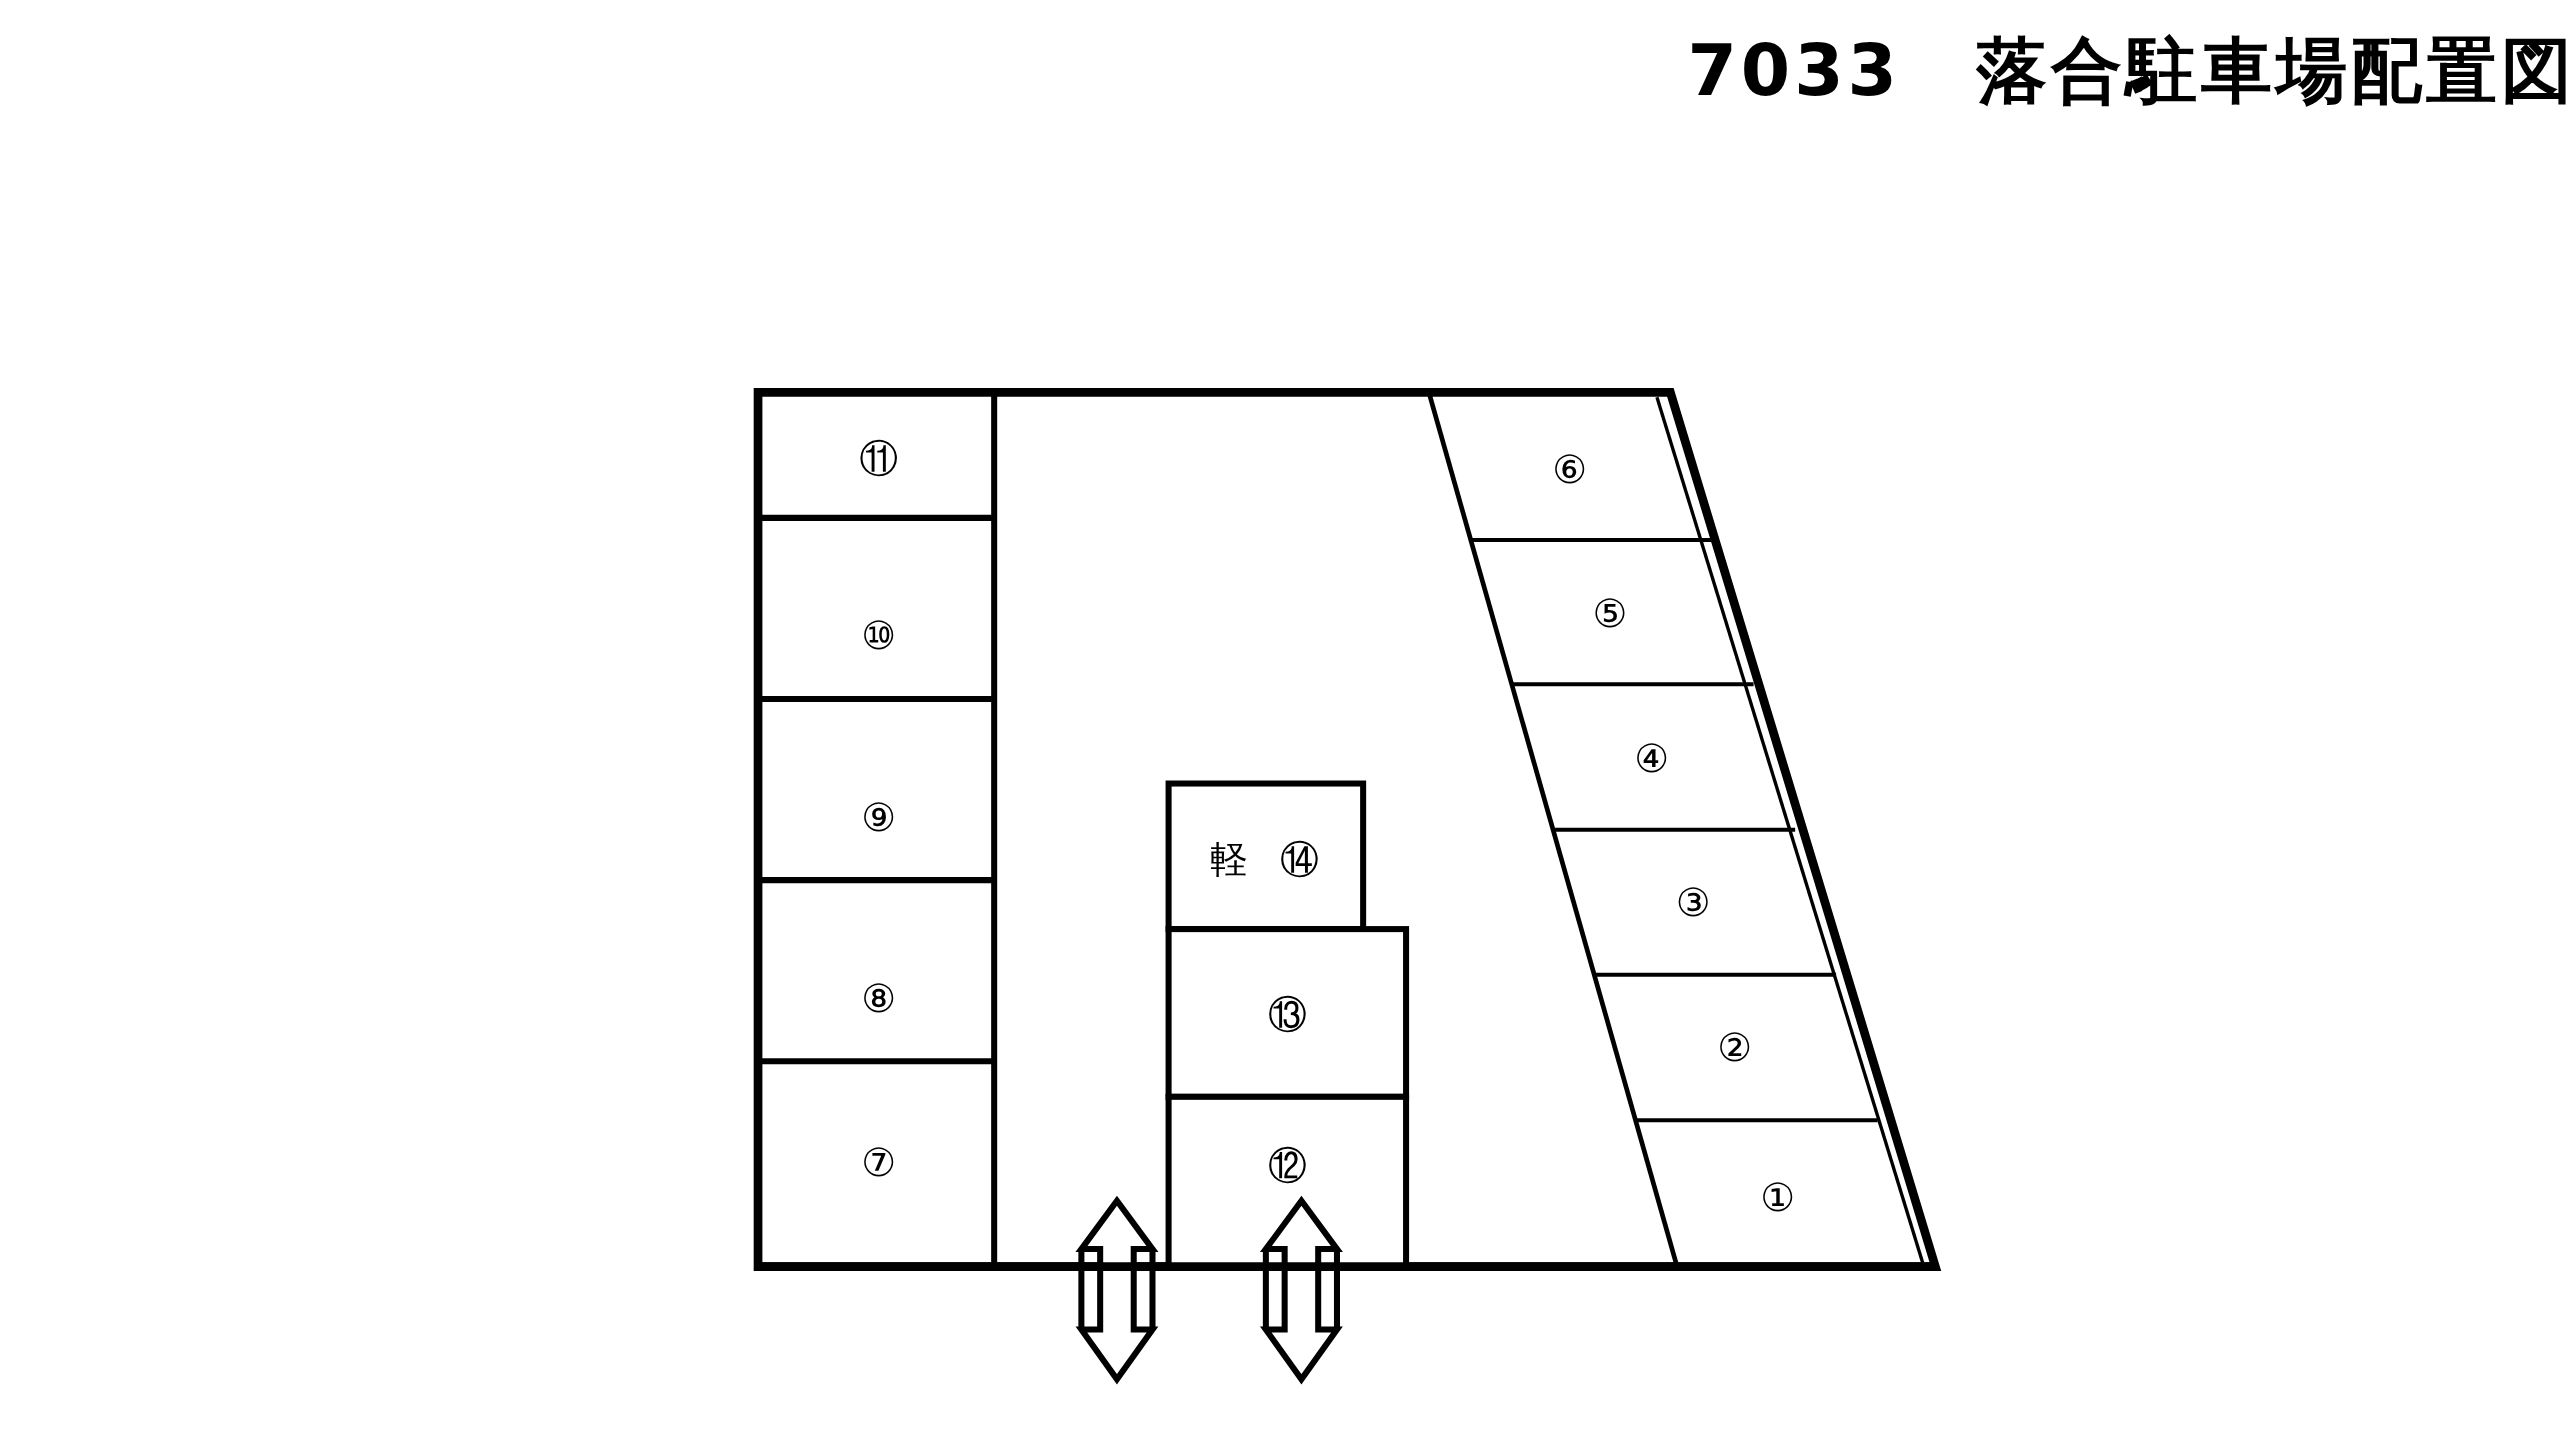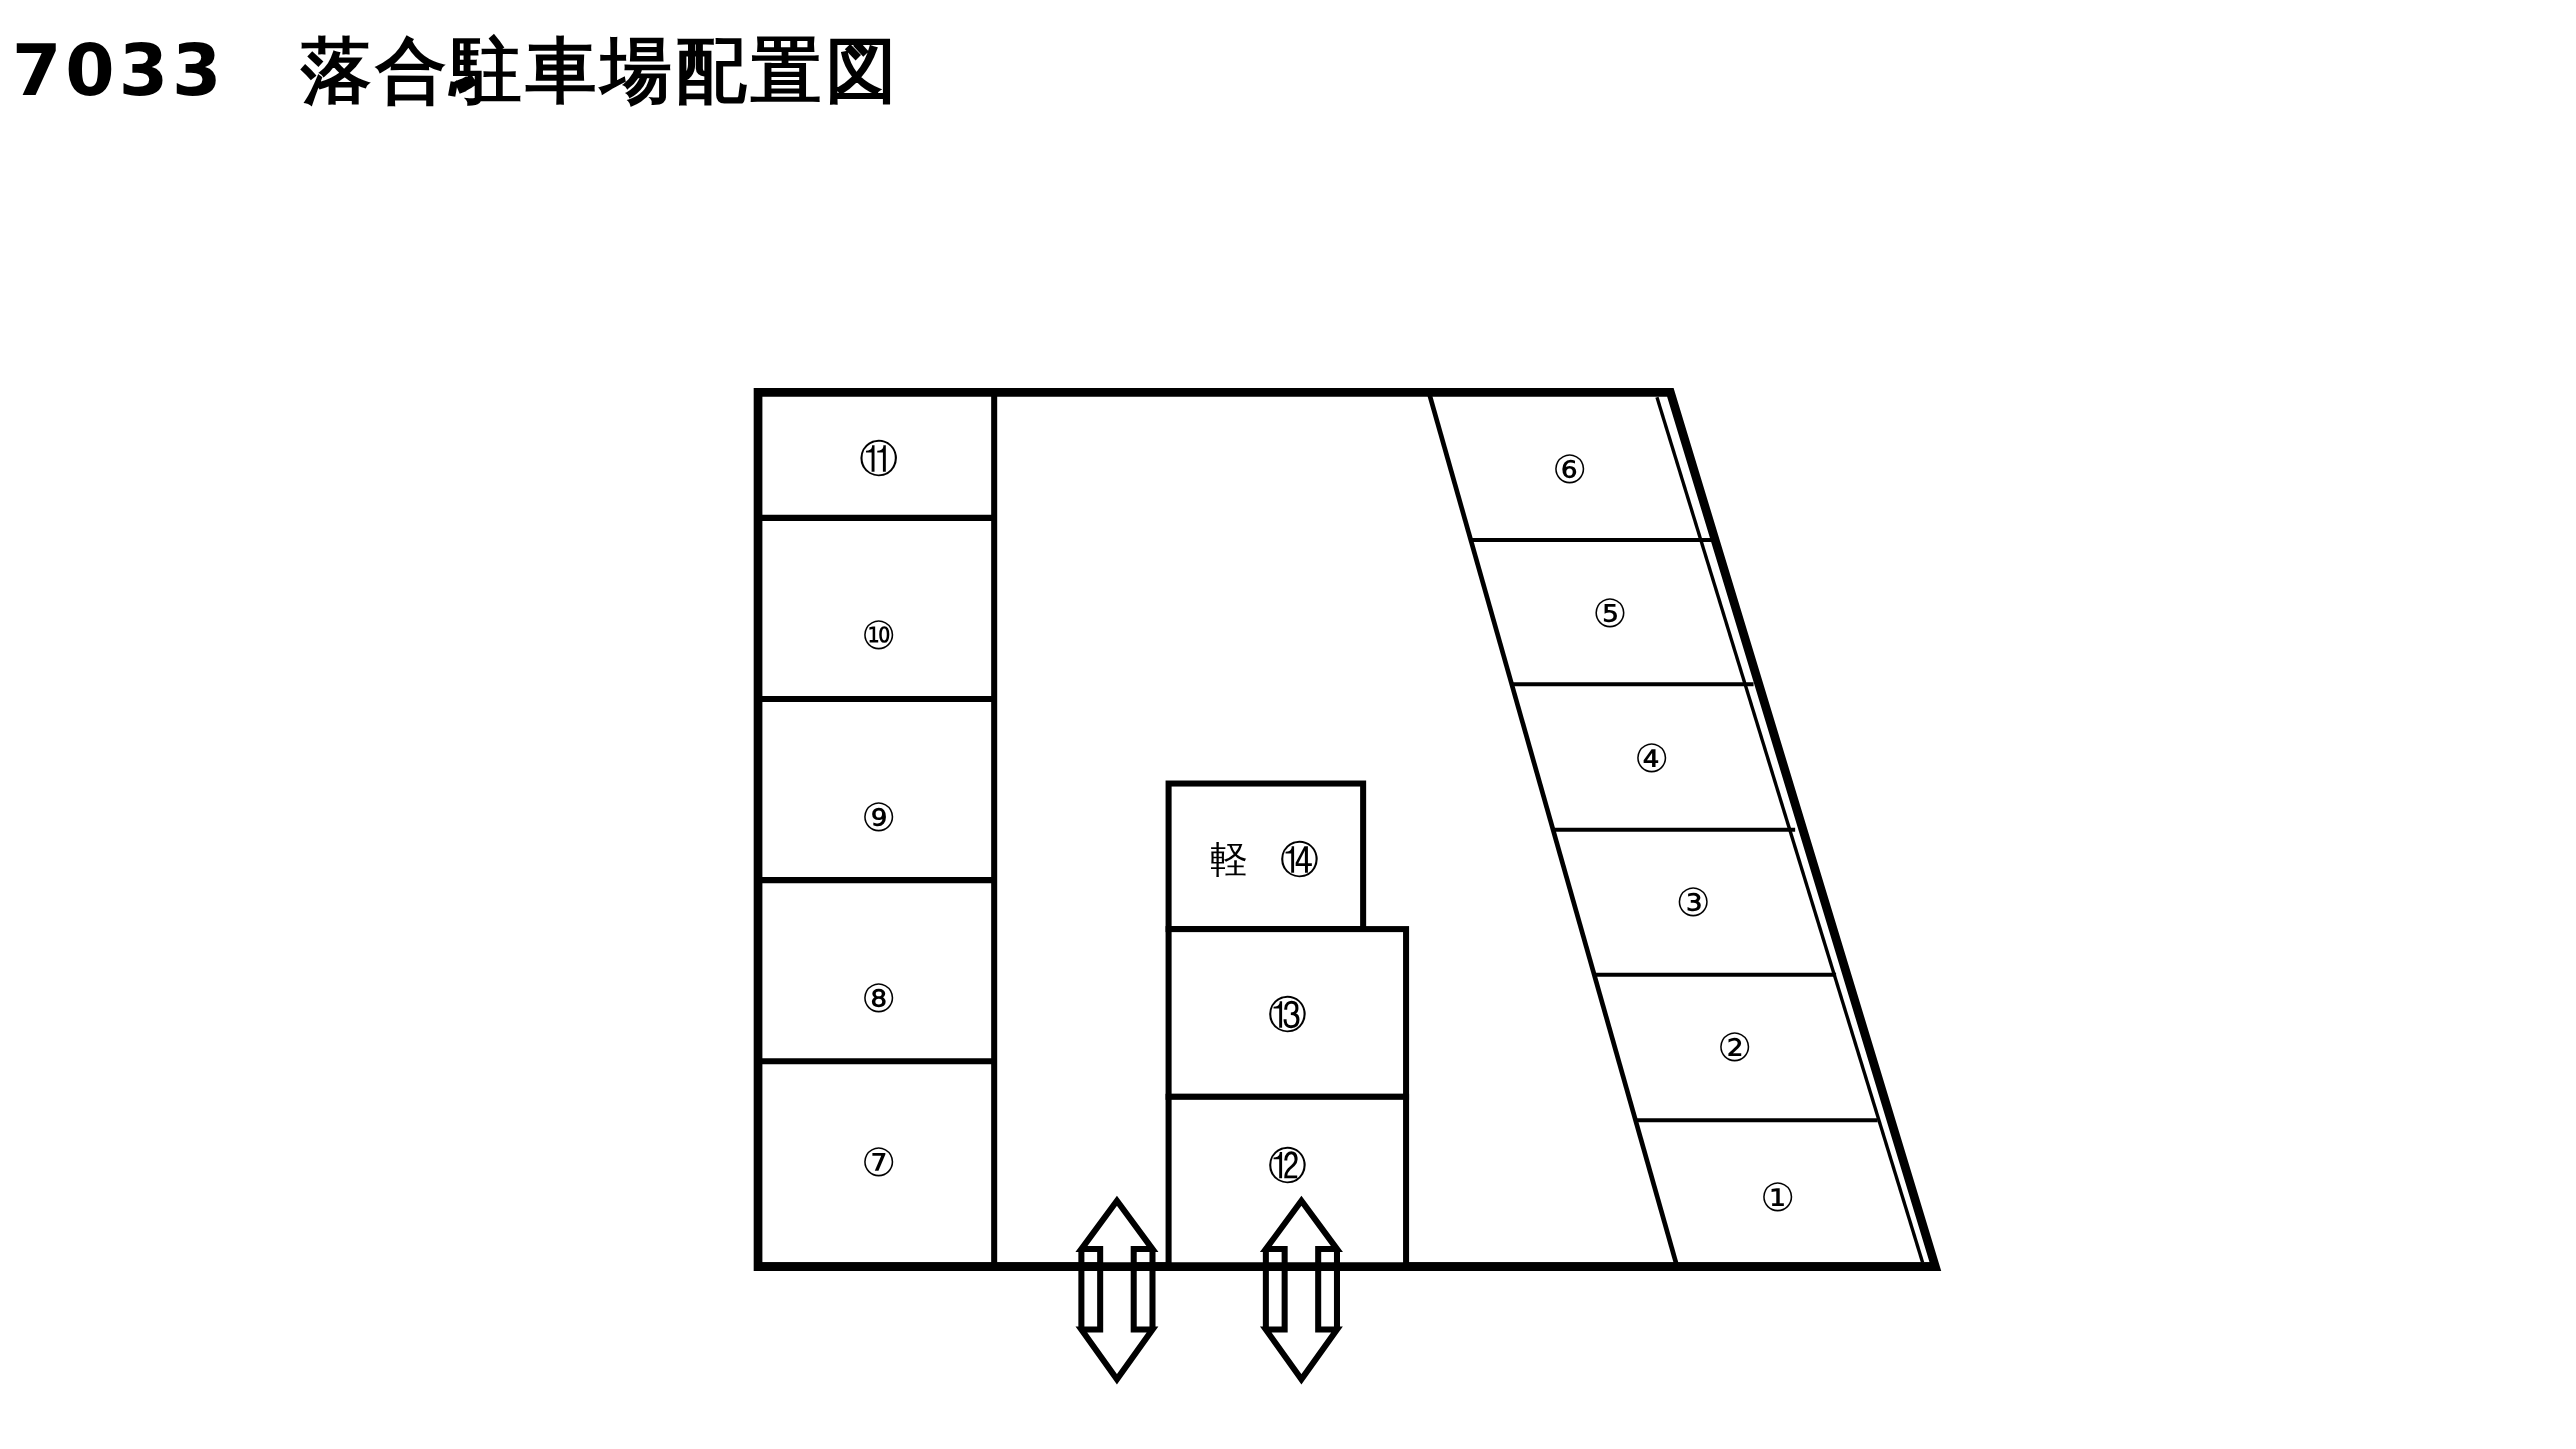--- a/index.html
+++ b/index.html
@@ -21,21 +21,21 @@
     inset: 0;
     background: #ffffff;
   }
 
   
   .title-block {
     position: absolute;
     left: 0;
     top: 20px;
     width: 2576px;
-    text-align: left;
+    text-align: right;
     white-space: pre;
   }
   .title-text {
     display: inline-block;
     font-family: "DejaVu Sans", "Liberation Sans", sans-serif;
     font-size: 71px;
     font-weight: 700;
     letter-spacing: 4px;
     color: #000000;
     line-height: 1.1;

